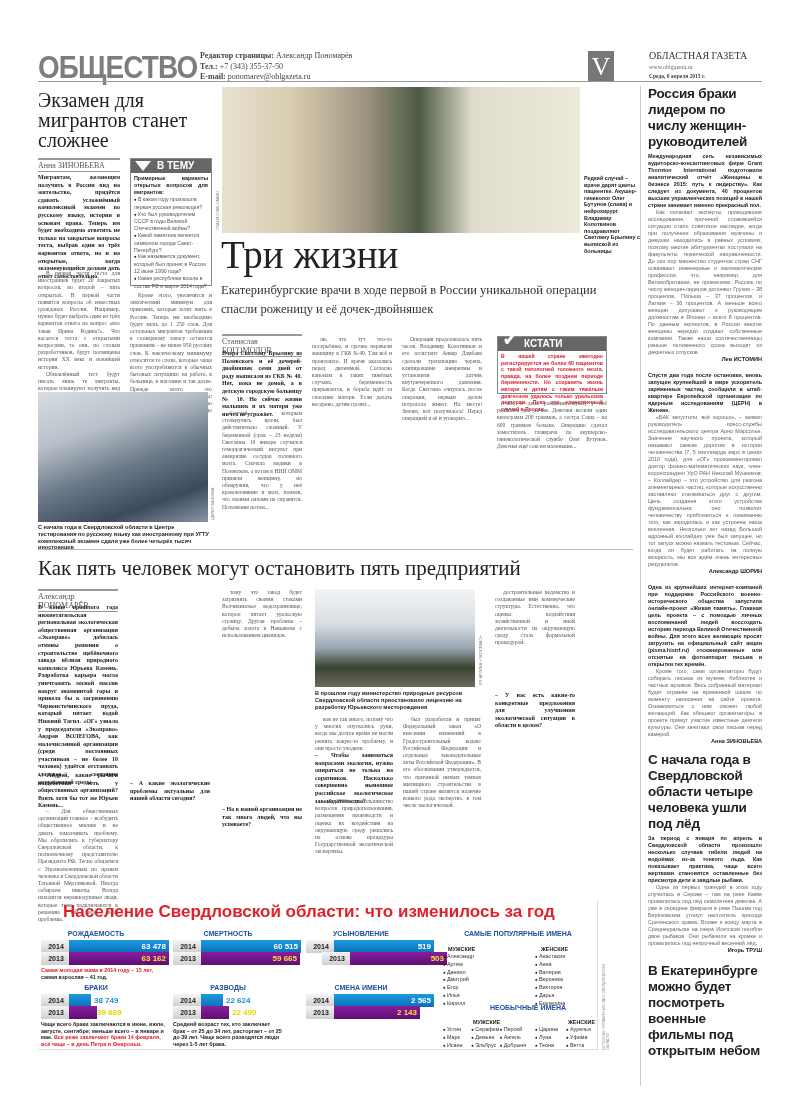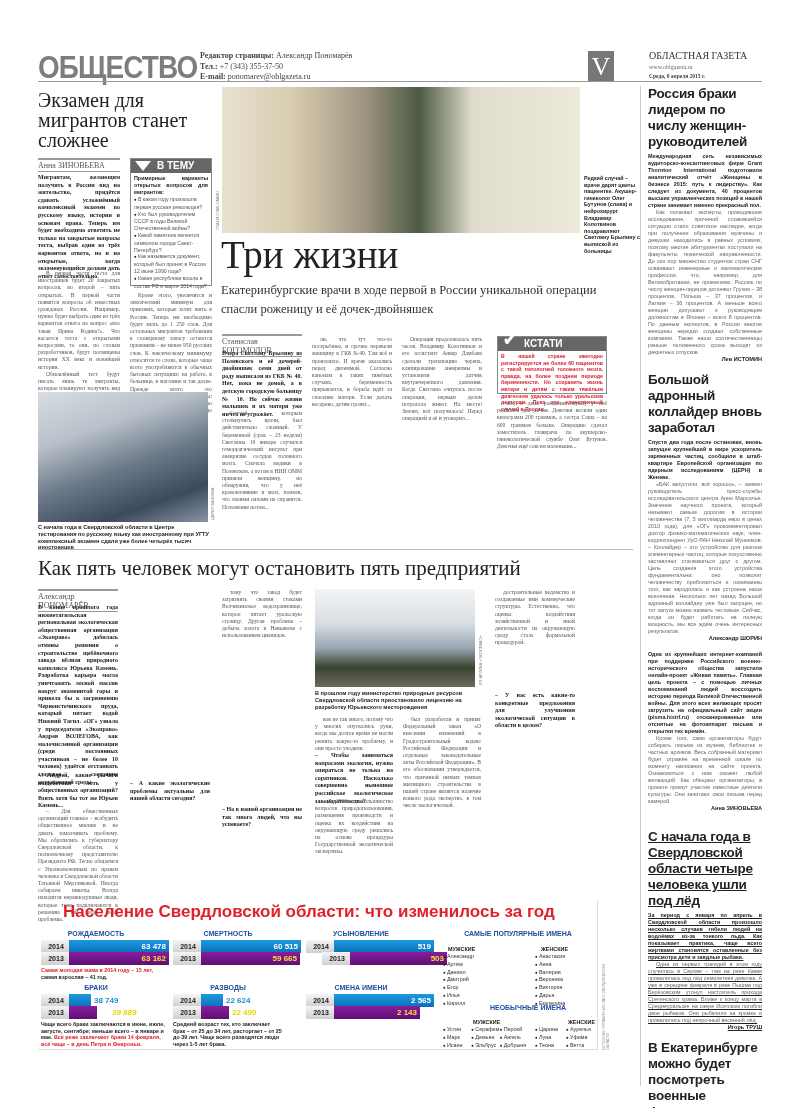--- a/index.html
+++ b/index.html
@@ -107,31 +107,30 @@
 </div>
 
 <div class="abs" style="left:648px;top:86px;width:114px;">
   <div>
     <div class="side-h">Россия браки лидером по числу женщин-руководителей</div>
     <div class="sans-lead" style="margin-top:3px;">Международная сеть независимых аудиторско-консалтинговых фирм Grant Thornton International подготовила аналитический отчёт «Женщины в бизнесе 2015: путь к лидерству». Как следует из документа, 40 процентов высших управленческих позиций в нашей стране занимает именно прекрасный пол.</div>
     <div class="sans-txt" style="text-indent:8px;">Как полагают эксперты, проводившие исследование, причиной сложившейся ситуации стало советское наследие, когда при получении образования мужчины и девушки находились в равных условиях, поэтому многие абитуриентки поступали на факультеты технической направленности. До сих пор множество студенток стран СНГ осваивают инженерные и математические профессии, что, например, для Великобритании, не приемлемо. Россию по числу женщин-лидеров догоняют Грузия – 38 процентов, Польша – 37 процентов, и Латвия – 36 процентов. А меньше всего женщин допускают к руководящим должностям в Японии – всего 8 процентов. По данным экспертов, в России многие женщины нередко создают собственные компании. Также наши соотечественницы раньше положенного срока выходят из декретных отпусков.</div>
     <div class="sig">Лев ИСТОМИН</div>
   </div>
   <div style="margin-top:10px;">
-    <div class="side-h">Большой адронный коллайдер вновь заработал</div>
     <div class="sans-lead" style="margin-top:3px;">Спустя два года после остановки, вновь запущен крупнейший в мире ускоритель заряженных частиц, сообщили в штаб-квартире Европейской организации по ядерным исследованиям (ЦЕРН) в Женеве.</div>
     <div class="sans-txt" style="text-indent:8px;">«БАК запустили, всё хорошо», – заявил руководитель пресс-службы исследовательского центра Арно Марсолье. Значение научного проекта, который называют самым дорогим в истории человечества (7, 5 миллиарда евро в ценах 2010 года), для «ОГ» прокомментировал доктор физико-математических наук, член-корреспондент УрО РАН Николай Мушников: – Коллайдер – это устройство для разгона элементарных частиц, которые искусственно заставляют сталкиваться друг с другом. Цель создания этого устройства фундаментальна: оно позволит человечеству приблизиться к пониманию того, как зародилась и как устроена наша вселенная. Несколько лет назад Большой адронный коллайдер уже был запущен, но тот запуск можно назвать тестовым. Сейчас, когда он будет работать на полную мощность, мы все ждём очень интересных результатов.</div>
     <div class="sig">Александр ШОРИН</div>
   </div>
   <div style="margin-top:10px;">
     <div class="sans-lead" style="margin-top:3px;">Одна из крупнейших интернет-компаний при поддержке Российского военно-исторического общества запустила онлайн-проект «Живая память». Главная цель проекта – с помощью личных воспоминаний людей воссоздать историю периода Великой Отечественной войны. Для этого всех желающих просят загрузить на официальный сайт акции (pisma.histrf.ru) отсканированные или отснятые на фотоаппарат письма и открытки тех времён.</div>
     <div class="sans-txt" style="text-indent:8px;">Кроме того, сами организаторы будут собирать письма из музеев, библиотек и частных архивов. Весь собранный материал будет отражён на временной шкале по моменту написания на сайте проекта. Ознакомиться с ним сможет любой желающий. Как обещают организаторы, в проекте примут участие известные деятели культуры. Они зачитают свои письма перед камерой.</div>
     <div class="sig">Анна ЗИНОВЬЕВА</div>
   </div>
-  <div style="margin-top:18px;text-decoration:underline;">
+  <div style="margin-top:8px;">
     <div class="side-h">С начала года в Свердловской области четыре человека ушли под лёд</div>
     <div class="sans-lead" style="margin-top:3px;">За период с января по апрель в Свердловской области произошло несколько случаев гибели людей на водоёмах из-за тонкого льда. Как показывает практика, чаще всего жертвами становятся оставленные без присмотра дети и заядлые рыбаки.</div>
     <div class="sans-txt" style="text-indent:8px;">Одна из первых трагедий в этом году случилась в Серове – там на реке Какве провалилась под лёд семилетняя девочка. А уже в середине февраля в реке Пышма под Берёзовским утонул настоятель прихода Сретенского храма. Ближе к концу марта в Среднеуральске на озере Исетском погибли двое рыбаков. Они рыбачили на кромке и провалились под непрочный весенний лёд.</div>
     <div class="sig">Игорь ТРУШ</div>
   </div>
   <div style="margin-top:10px;">
     <div class="side-h">В Екатеринбурге можно будет посмотреть военные фильмы под открытым небом</div>
 
   </div>
 </div>
@@ -209,21 +208,21 @@
       <div style="position: absolute; left: 3px; top: 84px; width: 130px; height: 50px;">
         <div class="ig-title" style="position: absolute; left: 0px; top: 0px; width: 110px;">БРАКИ</div>
         <div class="bar-row" style="left: 0px; top: 10px; width: 130px;">
           <div class="yr">2014</div>
           <div class="bar b14" style="width: 22px;"></div>
           <div class="bar-val-out" style="left: 53px; color: rgb(26, 143, 216);">38 749</div>
         </div>
         <div class="bar-row" style="left: 0px; top: 22px; width: 130px;">
           <div class="yr">2013</div>
           <div class="bar b13" style="width: 28px;"></div>
-          <div class="bar-val-out" style="left: 71px; color: rgb(232, 212, 0); font-style: italic;">39 889</div>
+          <div class="bar-val-out" style="left: 56px; color: rgb(232, 212, 0);">39 889</div>
         </div>
       </div>
       <div style="position: absolute; left: 135px; top: 84px; width: 130px; height: 50px;">
         <div class="ig-title" style="position: absolute; left: 0px; top: 0px; width: 110px;">РАЗВОДЫ</div>
         <div class="bar-row" style="left: 0px; top: 10px; width: 130px;">
           <div class="yr">2014</div>
           <div class="bar b14" style="width: 22px;"></div>
           <div class="bar-val-out" style="left: 53px; color: rgb(26, 143, 216);">22 624</div>
         </div>
         <div class="bar-row" style="left: 0px; top: 22px; width: 130px;">

